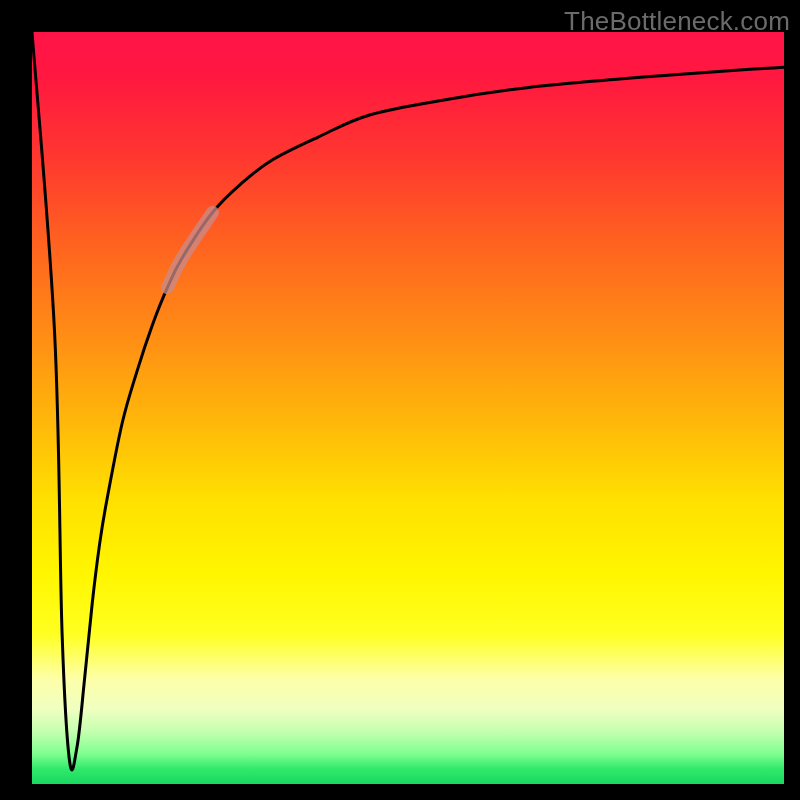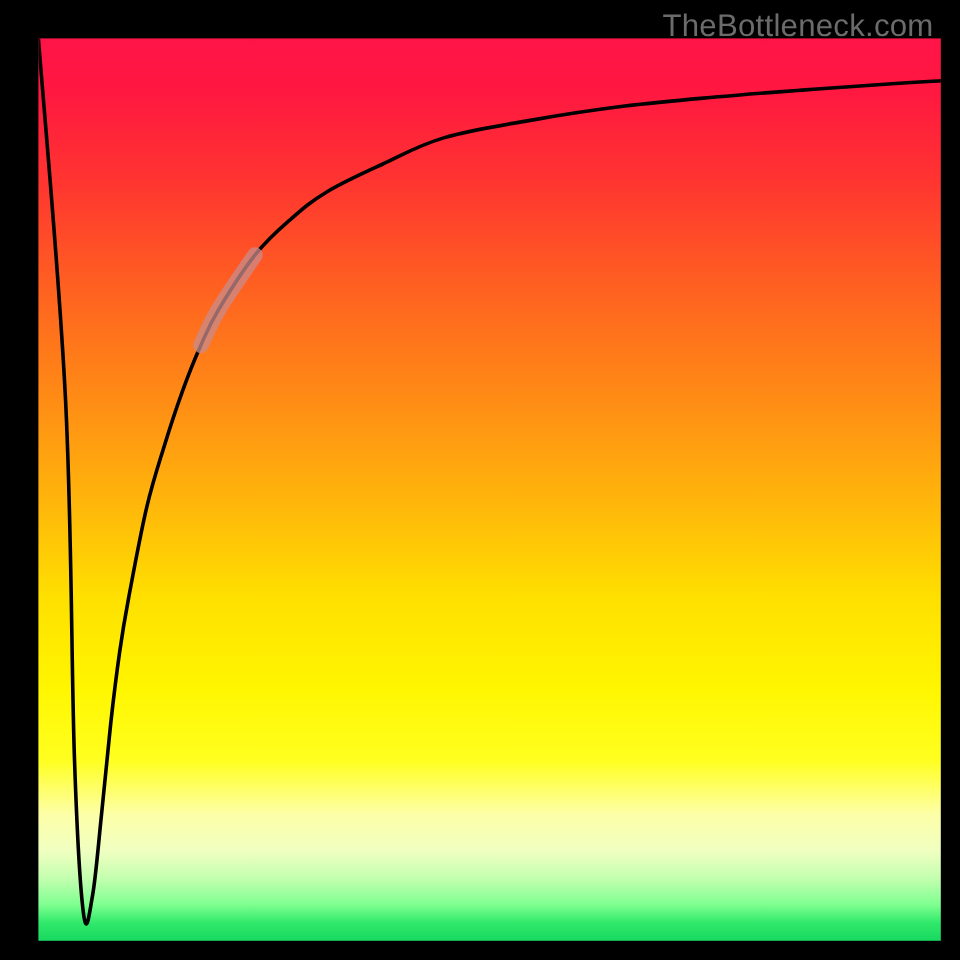--- a/index.html
+++ b/index.html
@@ -12,21 +12,21 @@
   }
   .frame {
     position: relative;
     width: 800px;
     height: 800px;
     background: #000;
   }
   .watermark {
     position: absolute;
     top: 6px;
-    right: 22px;
+    right: 10px;
     font-family: Arial, Helvetica, sans-serif;
     font-size: 26px;
     color: #6b6b6b;
     font-weight: 400;
     letter-spacing: 0.2px;
     user-select: none;
   }
   .plot-area {
     position: absolute;
     left: 32px;

